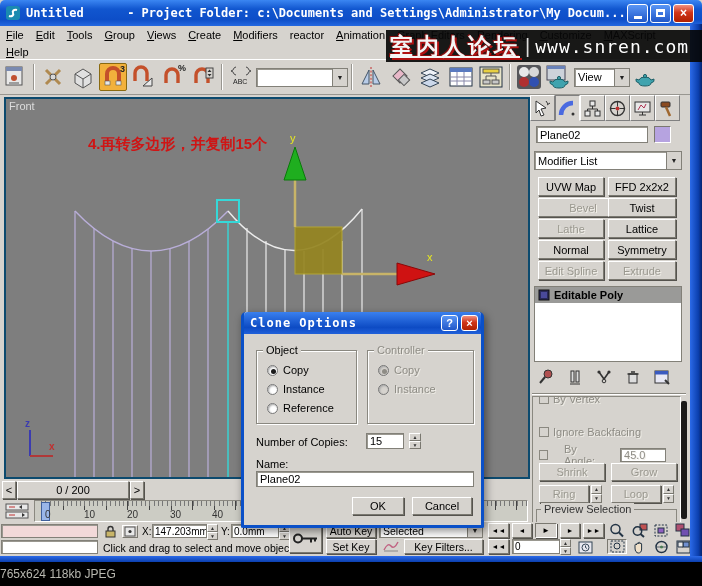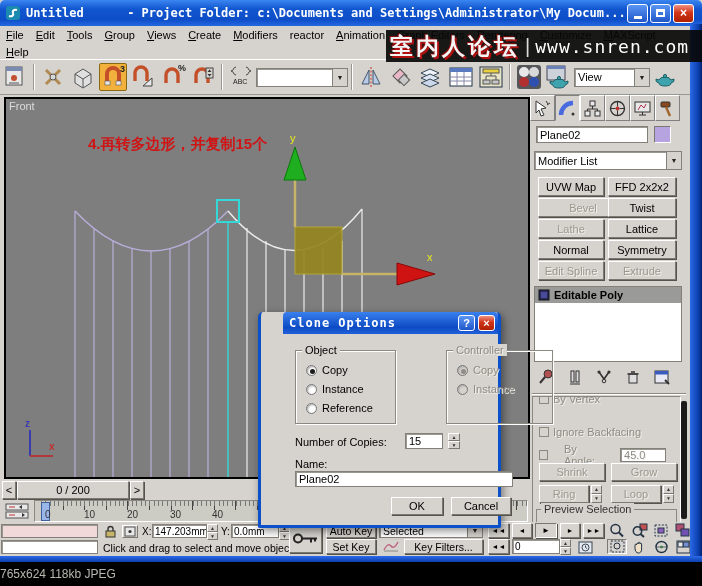--- a/index.html
+++ b/index.html
@@ -36,21 +36,21 @@
 .snap-active { background:#f2b13c; border:1px solid #8a6a10; border-radius:2px; }
 .badge { position:absolute; top:0; right:1px; font-size:9px; font-weight:bold; color:#222; }
 .combo { height:19px; background:#fff; border:1px solid #828078; box-shadow:inset 1px 1px 0 #9a9890;
   display:flex; align-items:center; font-size:11px; color:#000; }
 .combo .cval { flex:1; padding-left:3px; white-space:nowrap; overflow:hidden; }
 .combo .carrow { width:15px; height:100%; background:#d6d3ce; border-left:1px solid #828078;
   display:flex; align-items:center; justify-content:center; font-size:7px; color:#222; }
 
 
 .viewport { position:absolute; left:4px; top:97px; width:526px; height:382px; background:#7e7e7e;
-  border:2px solid #000000; overflow:hidden; }
+  border:2px solid #0c4a6e; overflow:hidden; }
 .vp-label { position:absolute; left:3px; top:1px; font-size:11px; color:#dcdcdc; }
 .vp-annot { position:absolute; left:82px; top:36px; font-size:15px; font-weight:bold; color:#cf1515; white-space:nowrap; }
 
 
 .cmdpanel { position:absolute; left:530px; top:95px; width:160px; height:429px; background:#d6d3ce; }
 .cp-tabs { position:absolute; left:0; top:0; width:156px; height:26px; display:flex; }
 .cp-tab { width:25px; height:26px; border:1px solid; border-color:#fff #808080 #808080 #fff;
   display:flex; align-items:center; justify-content:center; background:#d6d3ce; }
 .cp-tab.active { border-color:#808080 #fff #d6d3ce #808080; }
 .field { background:#fff; border:1px solid #828078; box-shadow:inset 1px 1px 0 #9a9890;
@@ -98,42 +98,42 @@
   background:linear-gradient(90deg,#2b6ae8,#0b3fae 70%,#06246e); }
 .win-bottom { position:absolute; left:0; top:556px; width:702px; height:6px;
   background:linear-gradient(180deg,#2b6ae8,#0b3fae); }
 .footer { position:absolute; left:0; top:562px; width:702px; height:24px; background:#000;
   display:flex; align-items:center; justify-content:flex-start; font-size:12px; color:#b8b8b0; }
 
 
 .watermark { position:absolute; left:386px; top:30px; width:316px; height:32px; background:rgba(8,8,8,.92);
   display:flex; align-items:center; z-index:40; }
 .wm-cn { font-size:23px; font-weight:bold; color:#f5f5f5; letter-spacing:3px; margin-left:4px;
-  text-shadow:2px 2px 0 #b01010,-1px -1px 0 #8a0c0c; font-family:"DejaVu Sans",sans-serif; }
+  text-shadow:2px 2px 0 #b01010,-1px -1px 0 #8a0c0c; font-family:"DejaVu Sans",sans-serif;text-decoration:underline; }
 .wm-div { color:#ddd; font-size:20px; margin:0 5px; }
 .wm-url { font-size:18px; color:#fff; font-family:"DejaVu Sans Mono",monospace; letter-spacing:1px; }
 
 
-.dialog { position:absolute; left:258px; top:312px; width:243px; height:216px; z-index:50;
+.dialog { position:absolute; left:241px; top:312px; width:243px; height:216px; z-index:50;
   background:#d6d3ce; border:3px solid #0a50c8; border-top:none; border-radius:5px 5px 2px 2px;
-  box-shadow:2px 3px 8px rgba(0,0,0,.45);padding-left:22px; }
+  box-shadow:2px 3px 8px rgba(0,0,0,.45); }
 .dlg-title { height:22px; background:linear-gradient(180deg,#3a80ee,#0d4bc4 70%,#2060da);
   border-radius:4px 4px 0 0; display:flex; align-items:center; }
 .dlg-title-text { flex:1; color:#fff; font-family:"DejaVu Sans Mono",monospace; font-weight:bold;
   font-size:12px; margin-left:6px; letter-spacing:1px; }
 .dlg-btn { width:17px; height:16px; border-radius:3px; border:1px solid #fff; margin-right:3px;
   display:flex; align-items:center; justify-content:center; color:#fff; font-size:11px; font-weight:bold; }
 .dlg-body { position:relative; width:100%; height:191px; font-size:11px; }
 .groupbox { position:absolute; border:1px solid #8a8880; box-shadow:1px 1px 0 #fff inset, 1px 1px 0 #fff; }
 .gb-legend { position:absolute; top:-7px; left:6px; background:#d6d3ce; padding:0 3px; font-size:11px; }
 .radio-row { position:absolute; display:flex; align-items:center; gap:5px; }
 .radio { width:11px; height:11px; border-radius:50%; background:#fff; border:1px solid #777;
   box-shadow:inset 1px 1px 2px #a8a8a8; position:relative; }
 .radio.sel::after { content:""; position:absolute; left:3px; top:3px; width:5px; height:5px; border-radius:50%; background:#1a1a1a; }
-.disabled-grp { color:#8e8c85; text-shadow:1px 1px 0 #f0eee8;margin-left:40px; }
+.disabled-grp { color:#8e8c85; text-shadow:1px 1px 0 #f0eee8; }
 .disabled-grp .radio { background:#d6d3ce; }
 .disabled-grp .radio.sel::after { background:#8e8c85; }
 </style>
 </head>
 <body>
 
 <div class="stage">
   <div class="window">
 
     <div class="titlebar">
@@ -284,21 +284,21 @@
           </svg>
       </span>
       <span class="ticon">
         <svg width="28" height="26">
             <rect x="2" y="2" width="18" height="14" fill="#cdd2da" stroke="#445"></rect>
             <rect x="2" y="2" width="18" height="3" fill="#6a82b8"></rect>
             <path d="M8 21q-4-1-3-4l3 1q1-3 6-3t6 3l3-1q1 3-3 4 0 3-6 3t-6-3z" fill="#3fa3ae" stroke="#1f6068"></path>
             <circle cx="14" cy="14" r="1.6" fill="#3fa3ae" stroke="#1f6068"></circle>
           </svg>
       </span>
-      <span class="combo" style="width:76px">
+      <span class="combo" style="width:56px">
         <span class="cval">View</span>
         <span class="carrow">▼</span>
       </span>
       <span class="ticon">
         <svg width="28" height="26">
             <path d="M8 19q-4-1-3-4l3 1q1-3 6-3t6 3l3-1q1 3-3 4 0 3-6 3t-6-3z" fill="#3fa3ae" stroke="#1f6068"></path>
             <circle cx="14" cy="12" r="1.6" fill="#3fa3ae" stroke="#1f6068"></circle>
           </svg>
       </span>
     </div>

